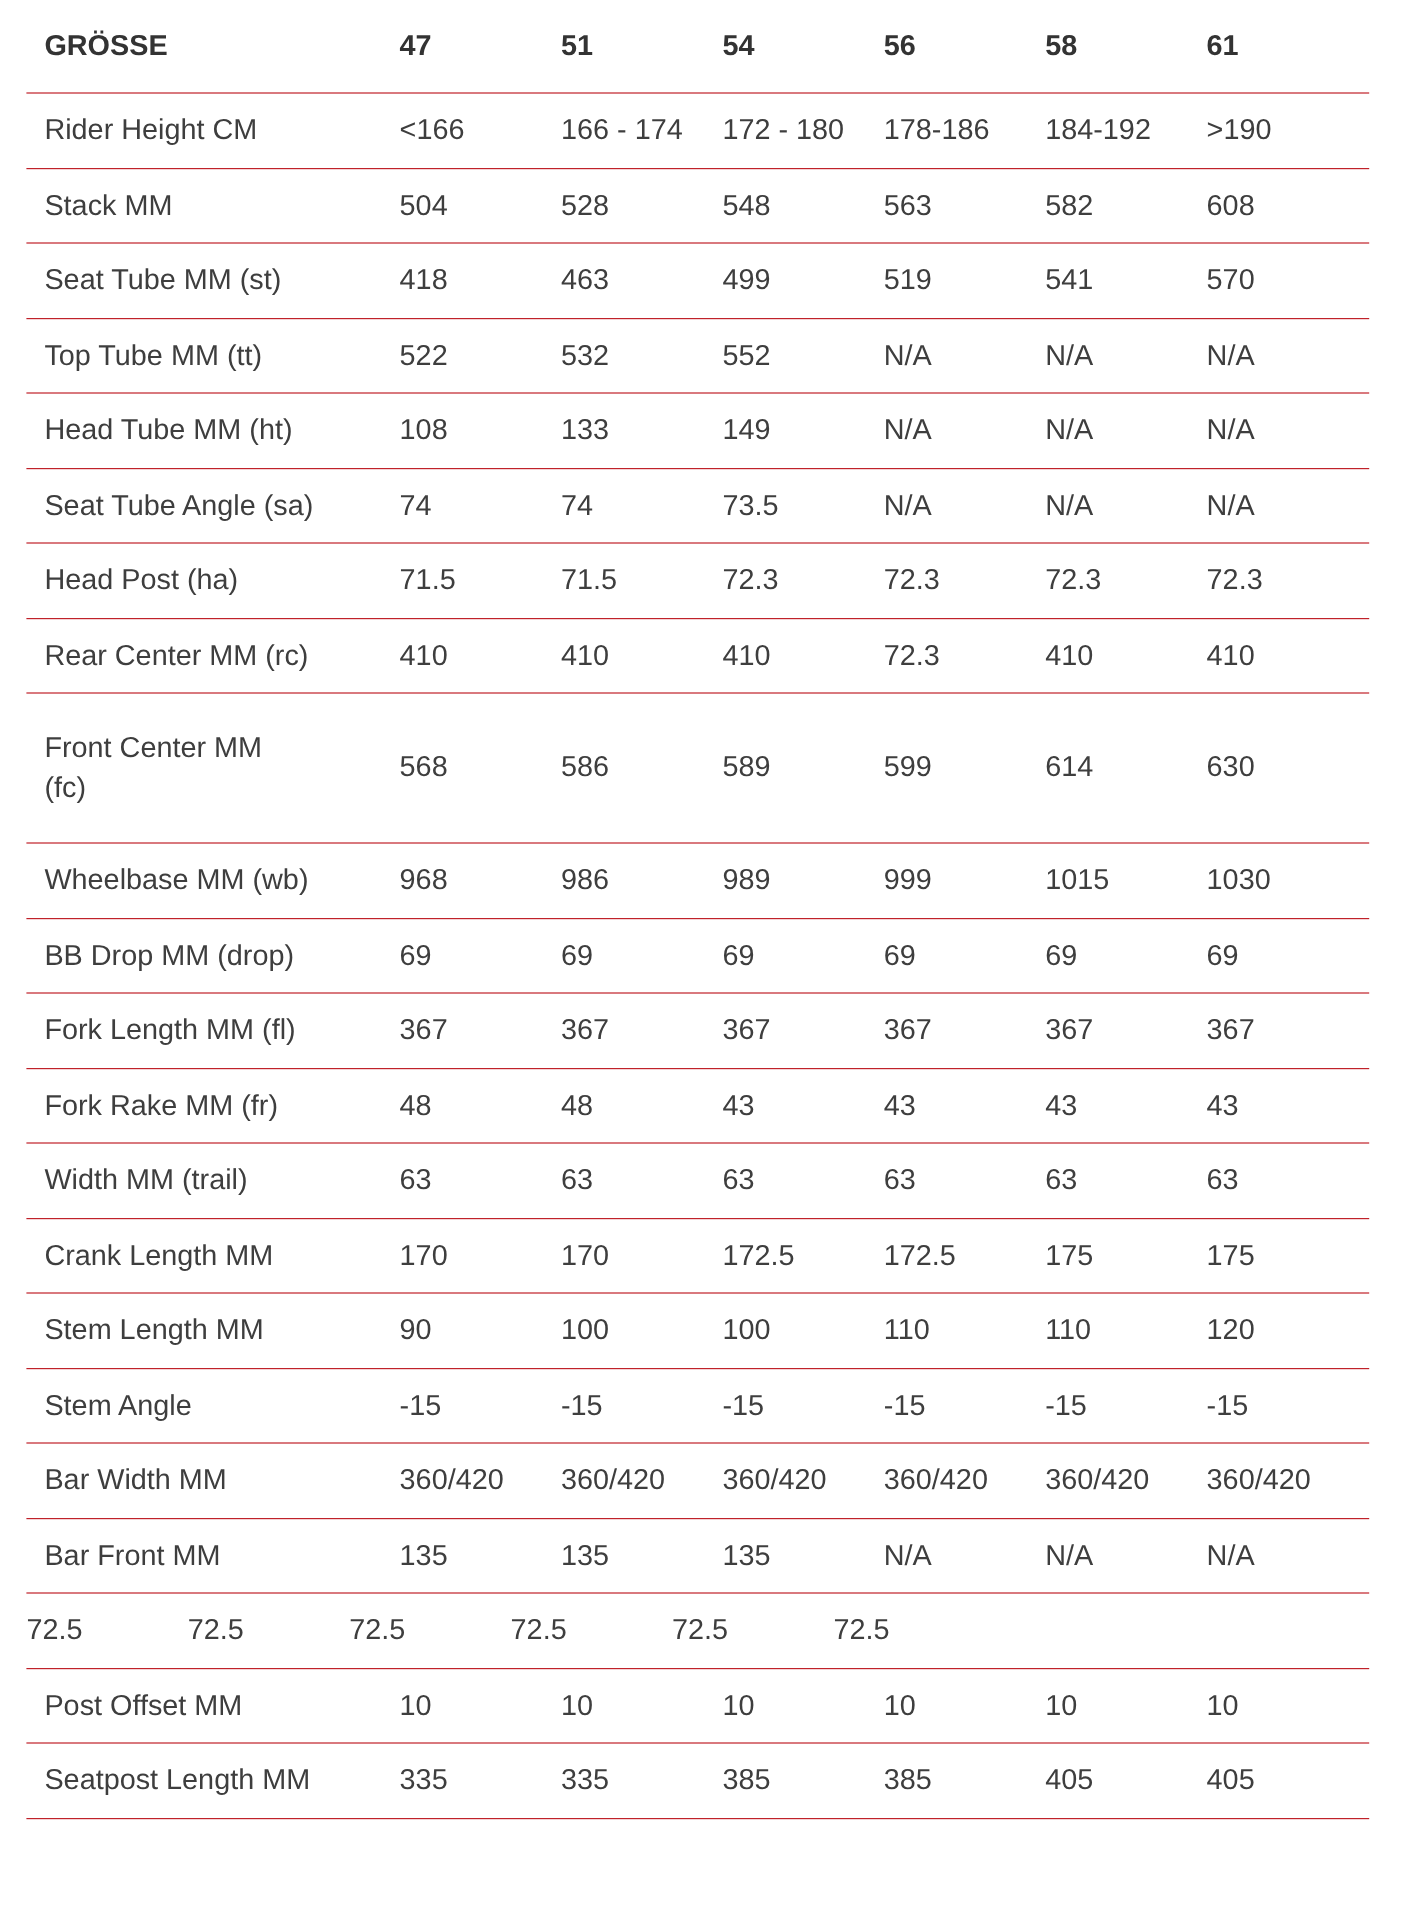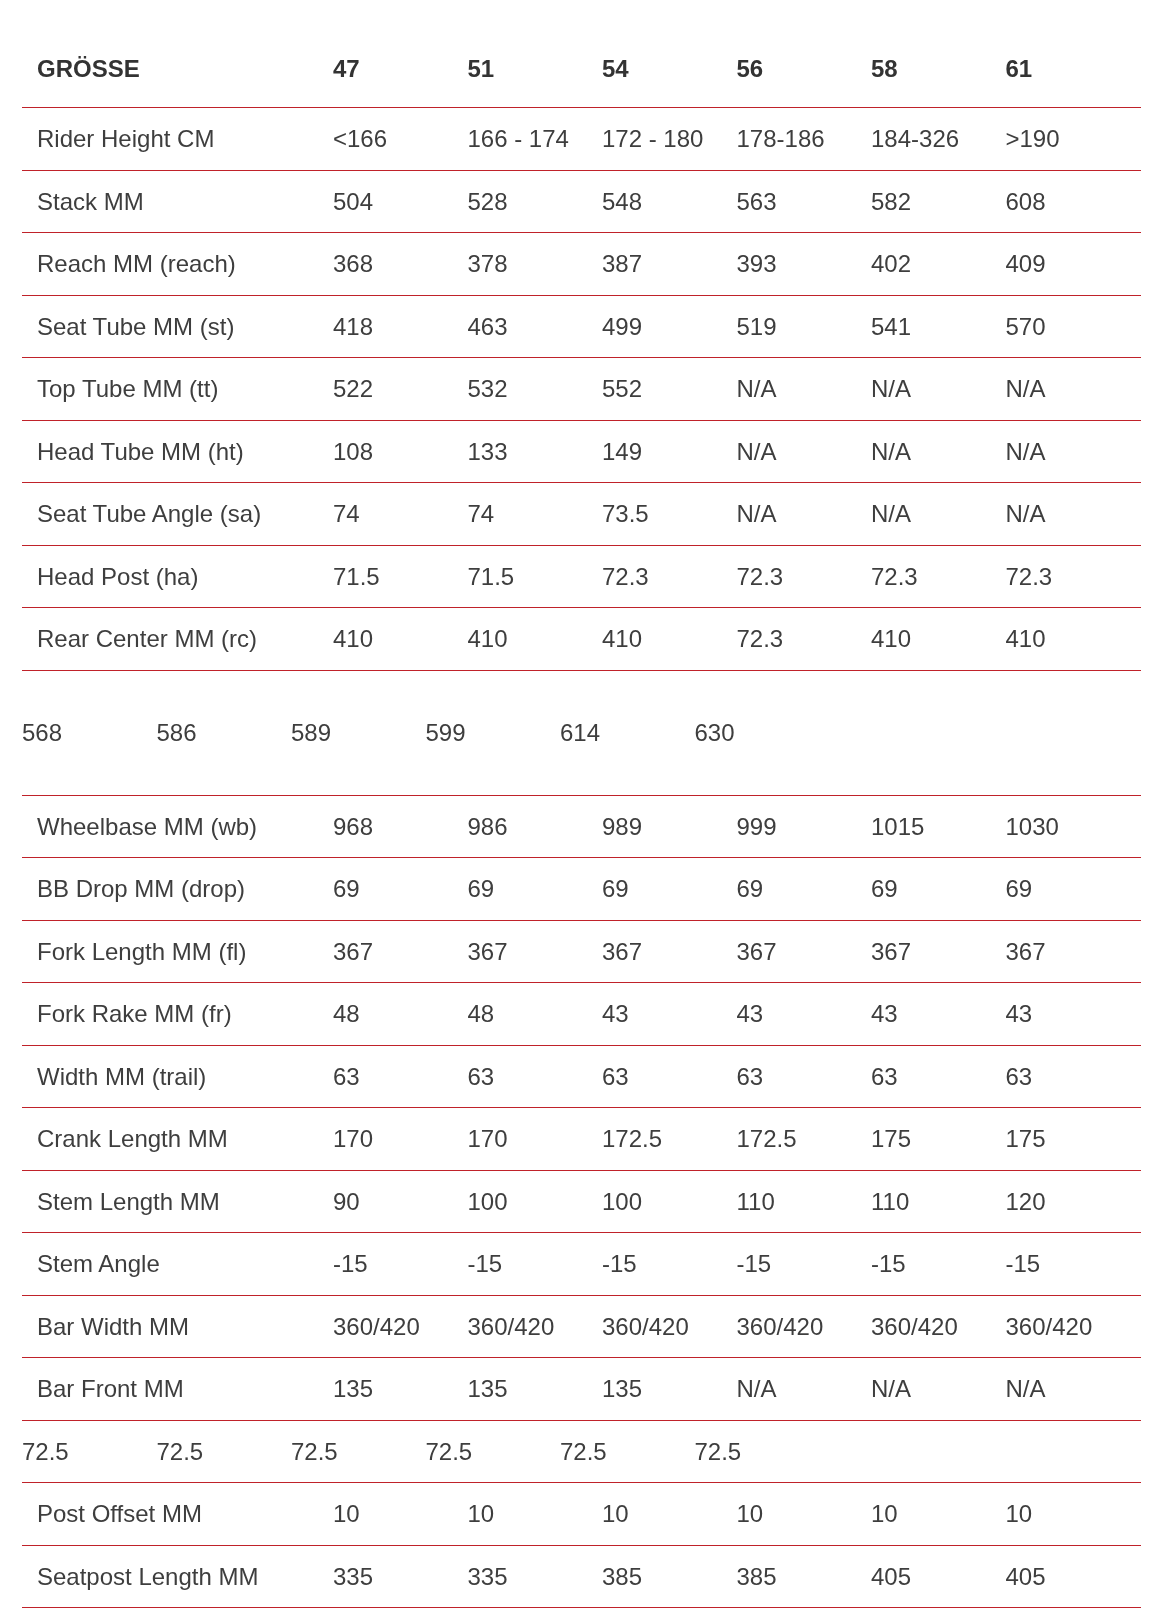--- a/index.html
+++ b/index.html
@@ -28,21 +28,20 @@
     align-items: center;
     height: 62.5px;
     box-sizing: border-box;
     border-bottom: 1.5px solid var(--divider-color, #c0222a);
   }
   .trow.header-row {
     height: 78px;
     font-weight: bold;
     font-size: 25px;
     color: var(--header-text-color, #333333);
-    margin-top: 30px;
   }
   .trow.row-tall {
     height: 125px;
   }
   .cell {
     font-size: 24px;
     line-height: 1.38;
     white-space: nowrap;
   }
   .cell-label {
@@ -74,42 +73,33 @@
         <div class="cell cell-val"><span class="label-text">56</span></div>
         <div class="cell cell-val"><span class="label-text">58</span></div>
         <div class="cell cell-val"><span class="label-text">61</span></div>
       </div>
       <div class="trow data-row">
         <div class="cell cell-label"><span class="label-text">Rider Height CM</span></div>
         <div class="cell cell-val"><span class="label-text">&lt;166</span></div>
         <div class="cell cell-val"><span class="label-text">166 - 174</span></div>
         <div class="cell cell-val"><span class="label-text">172 - 180</span></div>
         <div class="cell cell-val"><span class="label-text">178-186</span></div>
-        <div class="cell cell-val"><span class="label-text">184-326</span></div>
+        <div class="cell cell-val"><span class="label-text">184-192</span></div>
         <div class="cell cell-val"><span class="label-text">&gt;190</span></div>
       </div>
       <div class="trow data-row">
         <div class="cell cell-label"><span class="label-text">Stack MM</span></div>
         <div class="cell cell-val"><span class="label-text">504</span></div>
         <div class="cell cell-val"><span class="label-text">528</span></div>
         <div class="cell cell-val"><span class="label-text">548</span></div>
         <div class="cell cell-val"><span class="label-text">563</span></div>
         <div class="cell cell-val"><span class="label-text">582</span></div>
         <div class="cell cell-val"><span class="label-text">608</span></div>
       </div>
       <div class="trow data-row">
-        <div class="cell cell-label"><span class="label-text">Reach MM (reach)</span></div>
-        <div class="cell cell-val"><span class="label-text">368</span></div>
-        <div class="cell cell-val"><span class="label-text">378</span></div>
-        <div class="cell cell-val"><span class="label-text">387</span></div>
-        <div class="cell cell-val"><span class="label-text">393</span></div>
-        <div class="cell cell-val"><span class="label-text">402</span></div>
-        <div class="cell cell-val"><span class="label-text">409</span></div>
-      </div>
-      <div class="trow data-row">
         <div class="cell cell-label"><span class="label-text">Seat Tube MM (st)</span></div>
         <div class="cell cell-val"><span class="label-text">418</span></div>
         <div class="cell cell-val"><span class="label-text">463</span></div>
         <div class="cell cell-val"><span class="label-text">499</span></div>
         <div class="cell cell-val"><span class="label-text">519</span></div>
         <div class="cell cell-val"><span class="label-text">541</span></div>
         <div class="cell cell-val"><span class="label-text">570</span></div>
       </div>
       <div class="trow data-row">
         <div class="cell cell-label"><span class="label-text">Top Tube MM (tt)</span></div>
@@ -150,20 +140,23 @@
       <div class="trow data-row">
         <div class="cell cell-label"><span class="label-text">Rear Center MM (rc)</span></div>
         <div class="cell cell-val"><span class="label-text">410</span></div>
         <div class="cell cell-val"><span class="label-text">410</span></div>
         <div class="cell cell-val"><span class="label-text">410</span></div>
         <div class="cell cell-val"><span class="label-text">72.3</span></div>
         <div class="cell cell-val"><span class="label-text">410</span></div>
         <div class="cell cell-val"><span class="label-text">410</span></div>
       </div>
       <div class="trow data-row row-tall">
+        <div class="cell cell-label">
+          <span class="label-text">Front Center MM (fc)</span>
+        </div>
         <div class="cell cell-val">
           <span class="label-text">568</span>
         </div>
         <div class="cell cell-val">
           <span class="label-text">586</span>
         </div>
         <div class="cell cell-val">
           <span class="label-text">589</span>
         </div>
         <div class="cell cell-val">

